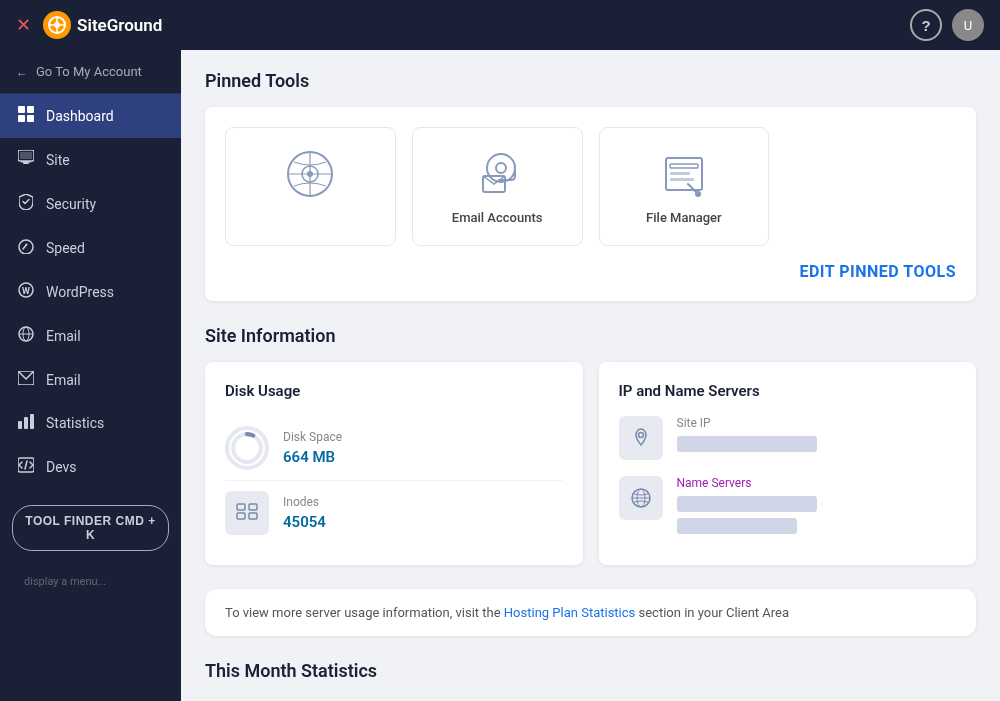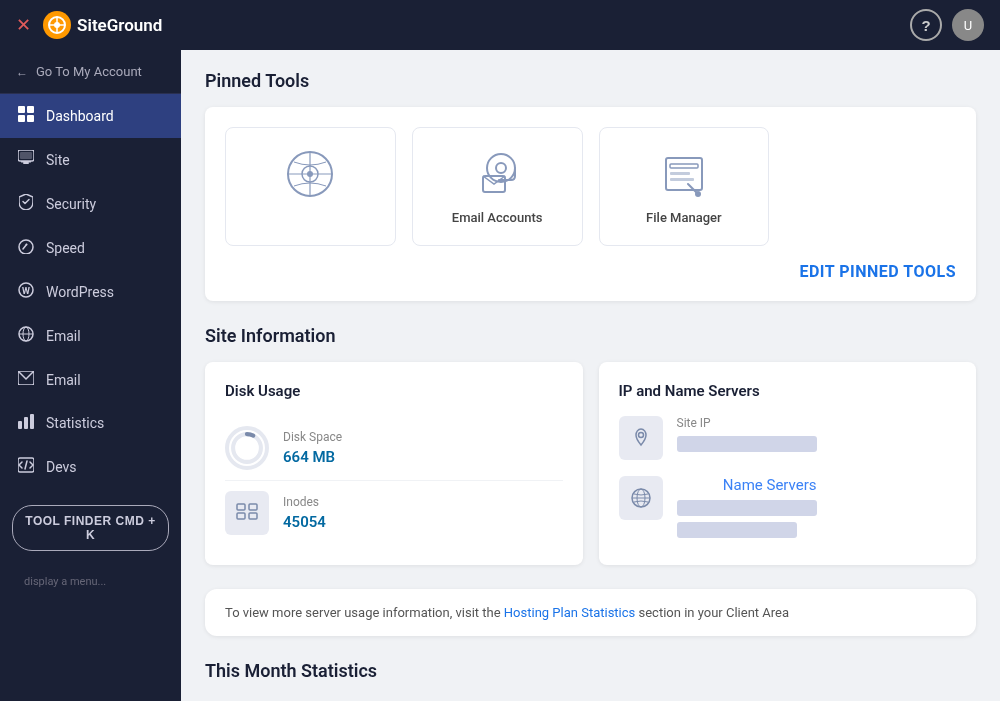--- a/index.html
+++ b/index.html
@@ -394,21 +394,21 @@
             <div class="name-server-icon">
               <svg width="22" height="22" viewBox="0 0 22 22" fill="none">
                 <circle cx="11" cy="11" r="9" stroke="#7a8aaa" stroke-width="1.5"></circle>
                 <ellipse cx="11" cy="11" rx="4" ry="9" stroke="#7a8aaa" stroke-width="1"></ellipse>
                 <line x1="2" y1="11" x2="20" y2="11" stroke="#7a8aaa" stroke-width="1"></line>
                 <path d="M4 7 Q11 9 18 7" stroke="#7a8aaa" stroke-width="1" fill="none"></path>
                 <path d="M4 15 Q11 13 18 15" stroke="#7a8aaa" stroke-width="1" fill="none"></path>
               </svg>
             </div>
             <div>
-              <div class="ip-label" style="font-size:15px;color:#3b82f6;margin-bottom:6px;text-align:right;">Name Servers</div>
+              <div class="ip-label" style="font-size:12px;color:#a21caf;margin-bottom:6px;">Name Servers</div>
               <div class="ns-bars">
                 <div class="ip-bar medium"></div>
                 <div class="ip-bar short"></div>
               </div>
             </div>
           </div>
         </div>
 
       </div>
     </div>

